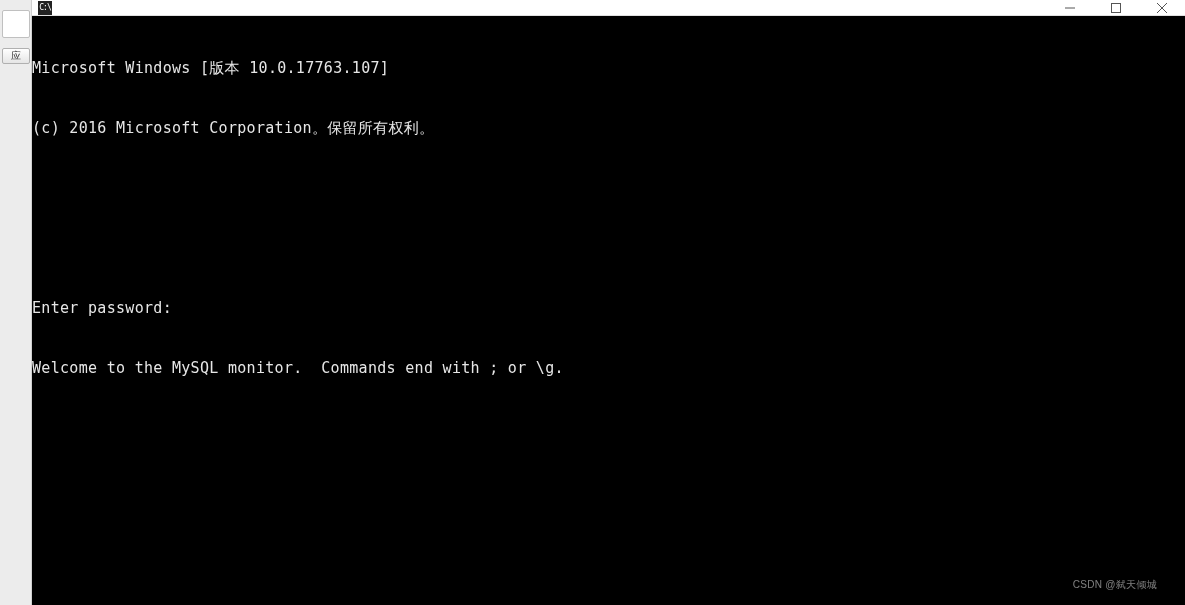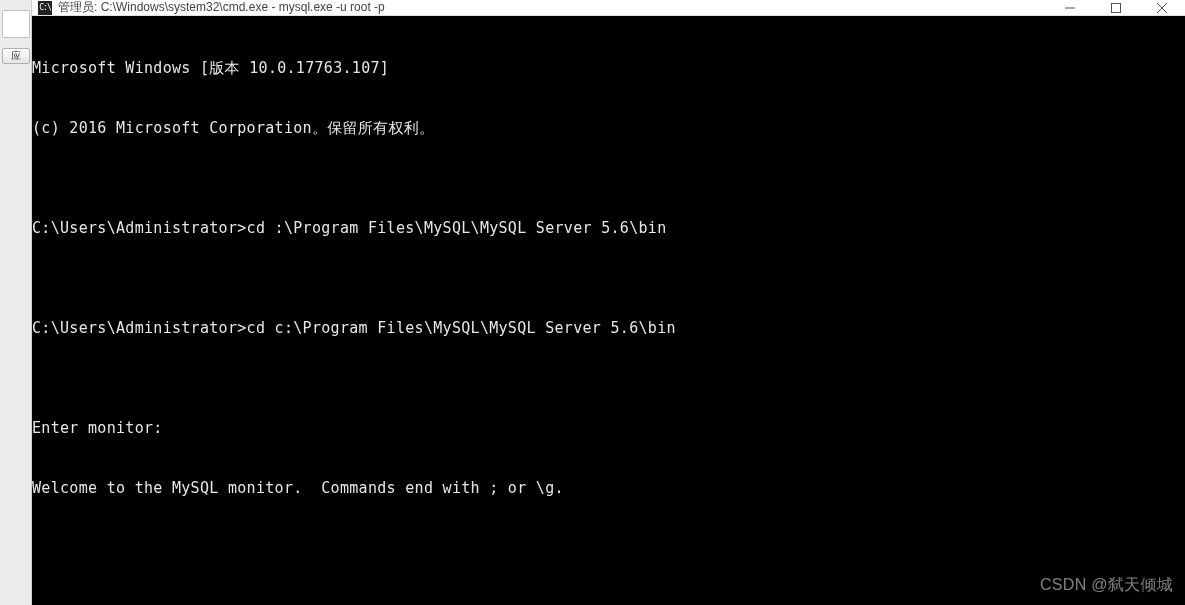--- a/index.html
+++ b/index.html
@@ -102,39 +102,38 @@
     line-height: 20px;
     padding: 2px 0 0 0;
     white-space: pre;
     overflow: hidden;
     letter-spacing: 0.3px;
     position: relative;
   }
   .terminal .line { white-space: pre; }
   .watermark {
     position: absolute;
-    right: 12px;
+    right: 28px;
     bottom: 10px;
     color: rgba(230,230,230,0.55);
-    font-size: 16px;
+    font-size: 10px;
     font-family: "Microsoft YaHei", sans-serif;
   }
 </style>
 </head>
 <body>
 
 <div class="left-strip">
   <div class="tab-stub"></div>
   <div class="btn-stub">应</div>
 </div>
 
 <div class="window">
   <div class="titlebar">
     <span class="icon">C:\</span>
-    <span>管理员: C:\Windows\system32\cmd.exe - mysql.exe  -u root -p</span>
     <div class="win-controls">
       <div class="win-btn">
         <svg width="10" height="10">
             <line x1="0" y1="5" x2="10" y2="5"></line>
           </svg>
       </div>
       <div class="win-btn">
         <svg width="10" height="10">
             <rect x="0.5" y="0.5" width="9" height="9"></rect>
           </svg>
@@ -145,25 +144,23 @@
             <line x1="10" y1="0" x2="0" y2="10"></line>
           </svg>
       </div>
     </div>
   </div>
 
   <div class="terminal">
     <div class="line">Microsoft Windows [版本 10.0.17763.107]</div>
     <div class="line">(c) 2016 Microsoft Corporation。保留所有权利。</div>
     <div class="line"></div>
-    <div class="line">C:\Users\Administrator&gt;cd :\Program Files\MySQL\MySQL Server 5.6\bin</div>
     <div class="line"></div>
-    <div class="line">C:\Users\Administrator&gt;cd c:\Program Files\MySQL\MySQL Server 5.6\bin</div>
     <div class="line"></div>
-    <div class="line">Enter monitor:</div>
+    <div class="line">Enter password:</div>
     <div class="line">Welcome to the MySQL monitor.  Commands end with ; or \g.</div>
     
     
     <div class="line"></div>
     
     <div class="line"></div>
     
     
     
     <div class="line"></div>

